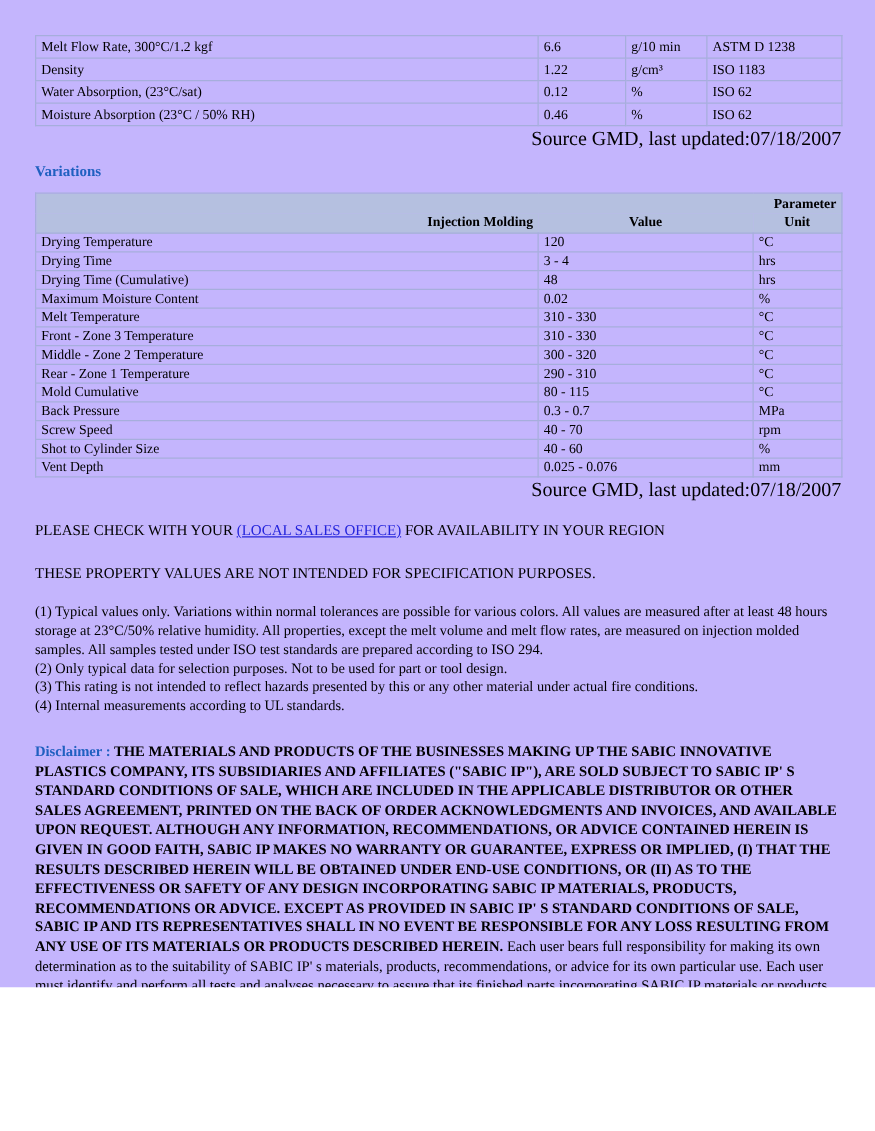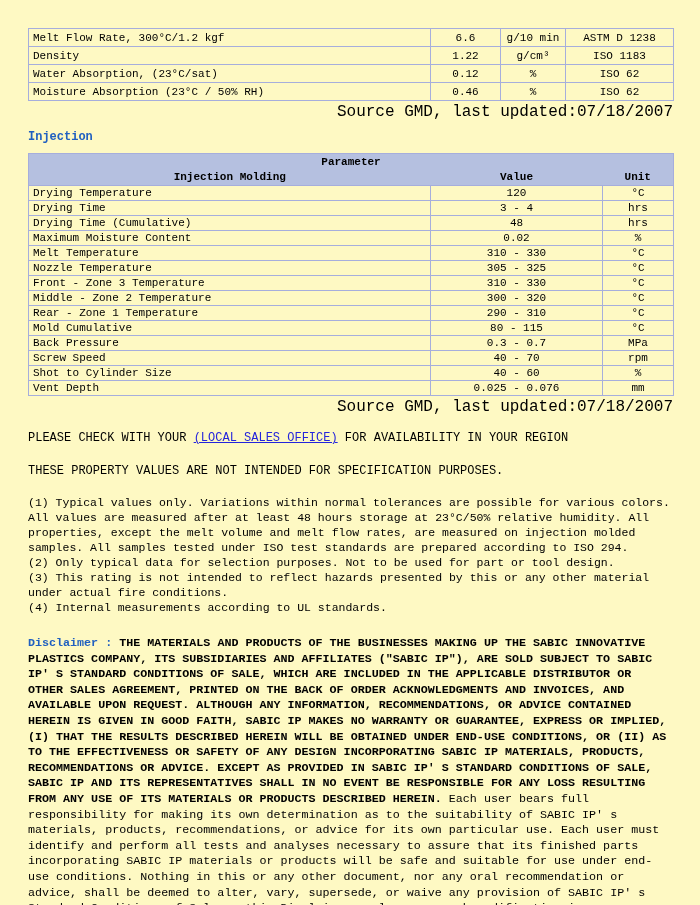--- a/index.html
+++ b/index.html
@@ -1,38 +1,38 @@
 <!DOCTYPE html>
 <html><head>
 <meta charset="utf-8">
 <style>
   * { box-sizing: border-box; }
   html, body { margin: 0; padding: 0; background: #ffffff; }
   .page {
-    width: 700px; height: 905px; background: #fef9c3;
-    font-family: Liberation Mono, monospace; color: #000;
+    width: 700px; height: 790px; background: #c4b5fd;
+    font-family: Liberation Serif, serif; color: #000;
     position: relative; overflow: hidden;
   }
   .content { width: 645px; margin-left: 28px; padding-top: 28px; }
 
   table.tbl {
     border-collapse: collapse; table-layout: fixed; width: 645px;
     font-size: 11px; color: #000;
   }
   table.tbl td {
     border: 1px solid #A6AEDC; padding: 0 4px; vertical-align: middle;
     overflow: hidden; white-space: nowrap;
   }
   table.props td { height: 18px; }
   table.proc  td { height: 15px; line-height: 14px; }
-  td.c { text-align: center; padding: 0 2px; }
+  td.c { text-align: left; padding: 0 2px; }
 
   table.proc { margin-top: 9px; border: 1px solid #A6AEDC; }
   table.proc thead th {
-    background: #B5C0E0; border: none; font-weight: bold; text-align: center;
+    background: #B5C0E0; border: none; font-weight: bold; text-align: right;
     padding: 0 4px; height: 16px; font-size: 11px; white-space: nowrap;
   }
   table.proc thead th.subc { text-align: center; }
 
   .source { width: 645px; text-align: right; font-size: 16px; margin-top: 2px; color: #000; }
   .section-heading { font-size: 12px; color: #2060C0; font-weight: bold; margin: 9px 0 0 0; }
 
   p.caps { font-size: 12px; margin: 0; color: #000; }
   p.spec  { margin-top: 19px; }
   p.avail { margin-top: 15px; }
@@ -79,21 +79,21 @@
         <tr>
           <td>Moisture Absorption (23°C / 50% RH)</td>
           <td class="c">0.46</td>
           <td class="c">%</td>
           <td class="c">ISO 62</td>
         </tr>
       </tbody>
     </table>
     <div class="source">Source GMD, last updated:07/18/2007</div>
 
-    <h2 class="section-heading">Injection</h2>
+    <h2 class="section-heading">Variations</h2>
 
     <table class="tbl proc">
       <colgroup>
           <col style="width:402px">
           <col style="width:172px">
           <col style="width:71px">
         </colgroup>
       <thead>
         <tr>
           <th colspan="3">Parameter</th>
@@ -121,25 +121,20 @@
           <td class="c">hrs</td>
         </tr>
         <tr>
           <td>Maximum Moisture Content</td>
           <td class="c">0.02</td>
           <td class="c">%</td>
         </tr>
         <tr>
           <td>Melt Temperature</td>
           <td class="c">310 - 330</td>
-          <td class="c">°C</td>
-        </tr>
-        <tr>
-          <td>Nozzle Temperature</td>
-          <td class="c">305 - 325</td>
           <td class="c">°C</td>
         </tr>
         <tr>
           <td>Front - Zone 3 Temperature</td>
           <td class="c">310 - 330</td>
           <td class="c">°C</td>
         </tr>
         <tr>
           <td>Middle - Zone 2 Temperature</td>
           <td class="c">300 - 320</td>

